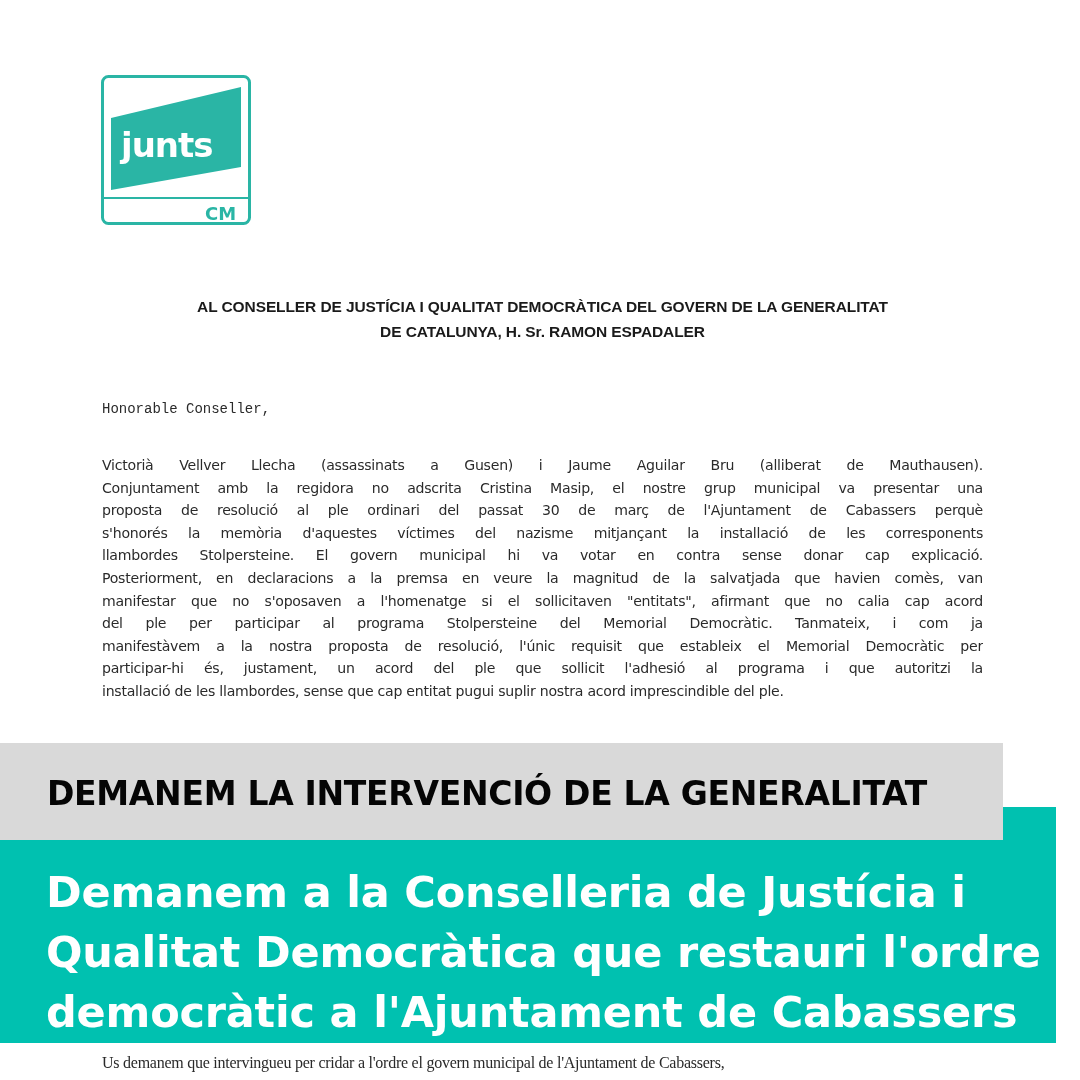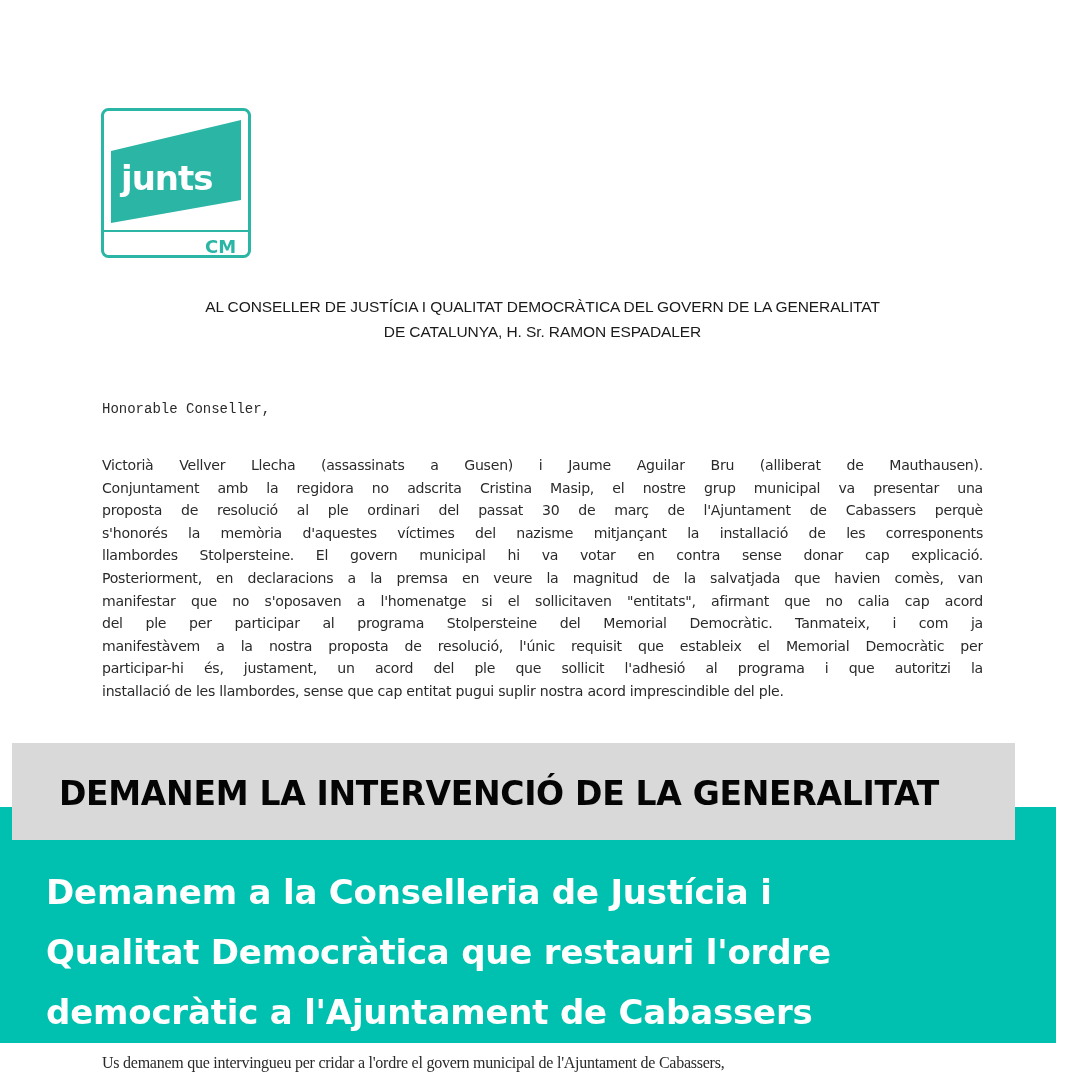--- a/index.html
+++ b/index.html
@@ -2,62 +2,62 @@
 <html><head>
 <meta charset="utf-8">
 <style>
   html, body { margin: 0; padding: 0; }
   body {
     width: 1080px; height: 1080px; overflow: hidden; position: relative;
     background: #ffffff;
     font-family: "DejaVu Sans", sans-serif;
   }
   .logo {
-    position: absolute; left: 101px; top: 108px; width: 150px; height: 129px;
+    position: absolute; left: 101px; top: 75px; width: 150px; height: 129px;
   }
   .logo svg { display: block; }
   .heading {
     position: absolute; left: 95px; top: 294px; width: 895px;
     text-align: center;
     font-family: "Liberation Sans", sans-serif;
-    font-weight: normal; font-size: 15.5px; line-height: 25px;
+    font-weight: bold; font-size: 15.5px; line-height: 25px;
     color: #1a1a1a; letter-spacing: -0.1px;
   }
   .salutation {
     position: absolute; left: 102px; top: 401px;
     font-family: Liberation Mono, monospace;
     font-size: 14px; color: #2a2a2a;
   }
   .body-text {
     position: absolute; left: 102px; top: 454px; width: 881px;
     font-family: "DejaVu Sans", sans-serif;
     font-size: 14.1px; line-height: 22.6px; color: #2a2a2a;
     text-align: justify; letter-spacing: -0.25px;
     height: 292px; overflow: hidden;
   }
   .body-text .line { display: block; text-align: justify; text-align-last: justify; white-space: nowrap; overflow: hidden; }
   .body-text .line.last { text-align-last: left; }
   .grey-band {
-    position: absolute; left: 12px; top: 743px; width: 1003px; height: 97px;
+    position: absolute; left: 0; top: 743px; width: 1003px; height: 97px;
     background: #d9d9d9;
   }
   .grey-band .band-title {
     position: absolute; left: 47px; top: 31px;
     font-family: "DejaVu Sans", sans-serif; font-weight: bold;
     font-size: 33px; color: #050505; letter-spacing: -0.3px; white-space: nowrap;
   }
   .teal-box {
     position: absolute; left: 0; top: 807px; width: 1056px; height: 236px;
     background: #00c1b0; z-index: 0;
   }
   .grey-band { z-index: 1; }
   .teal-text {
     position: absolute; left: 46px; top: 862px; width: 990px; z-index: 2;
     font-family: "DejaVu Sans", sans-serif; font-weight: bold;
-    font-size: 34px; line-height: 60px; color: #ffffff; letter-spacing: -0.2px;
+    font-size: 43px; line-height: 60px; color: #ffffff; letter-spacing: -0.2px;
   }
   .teal-text .tl { display: block; white-space: nowrap; }
   .footer-text {
     position: absolute; left: 102px; top: 1054px; width: 900px;
     font-family: Liberation Serif, serif;
     font-size: 16px; color: #2a2a2a; letter-spacing: -0.25px; white-space: nowrap;
   }
 </style>
 </head>
 <body>

